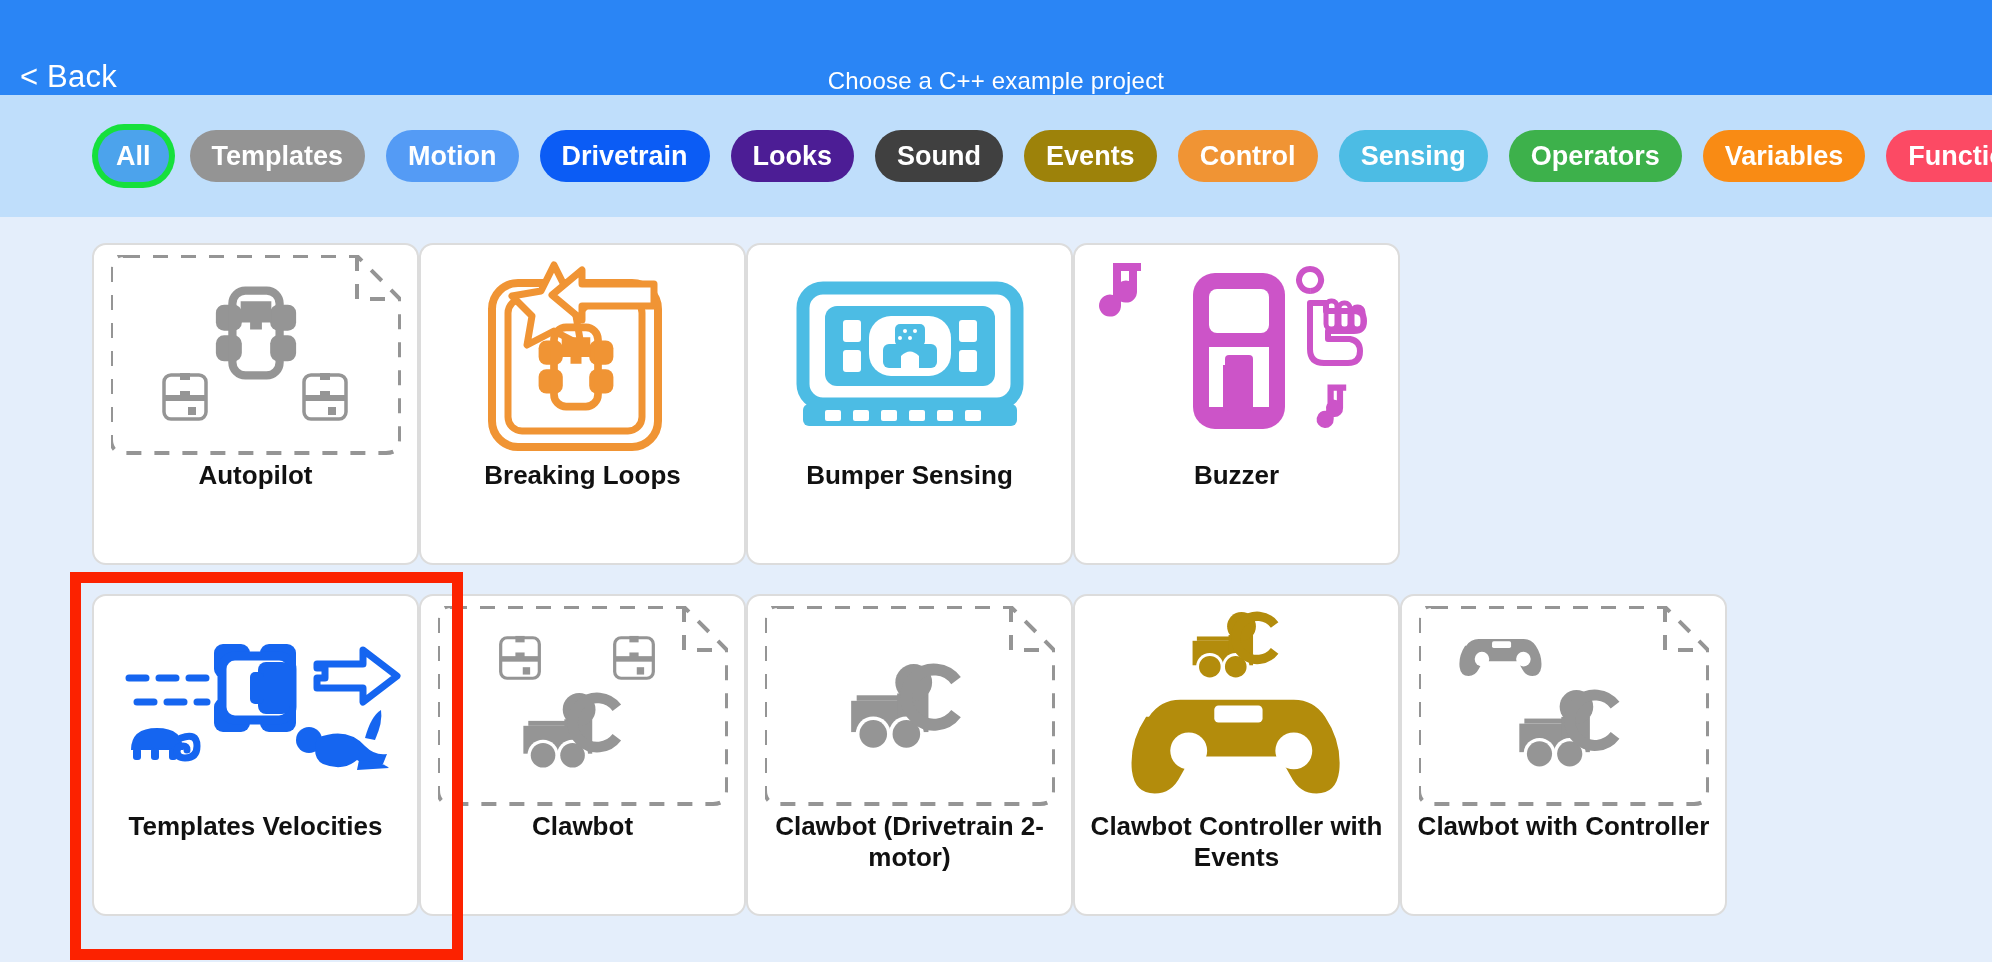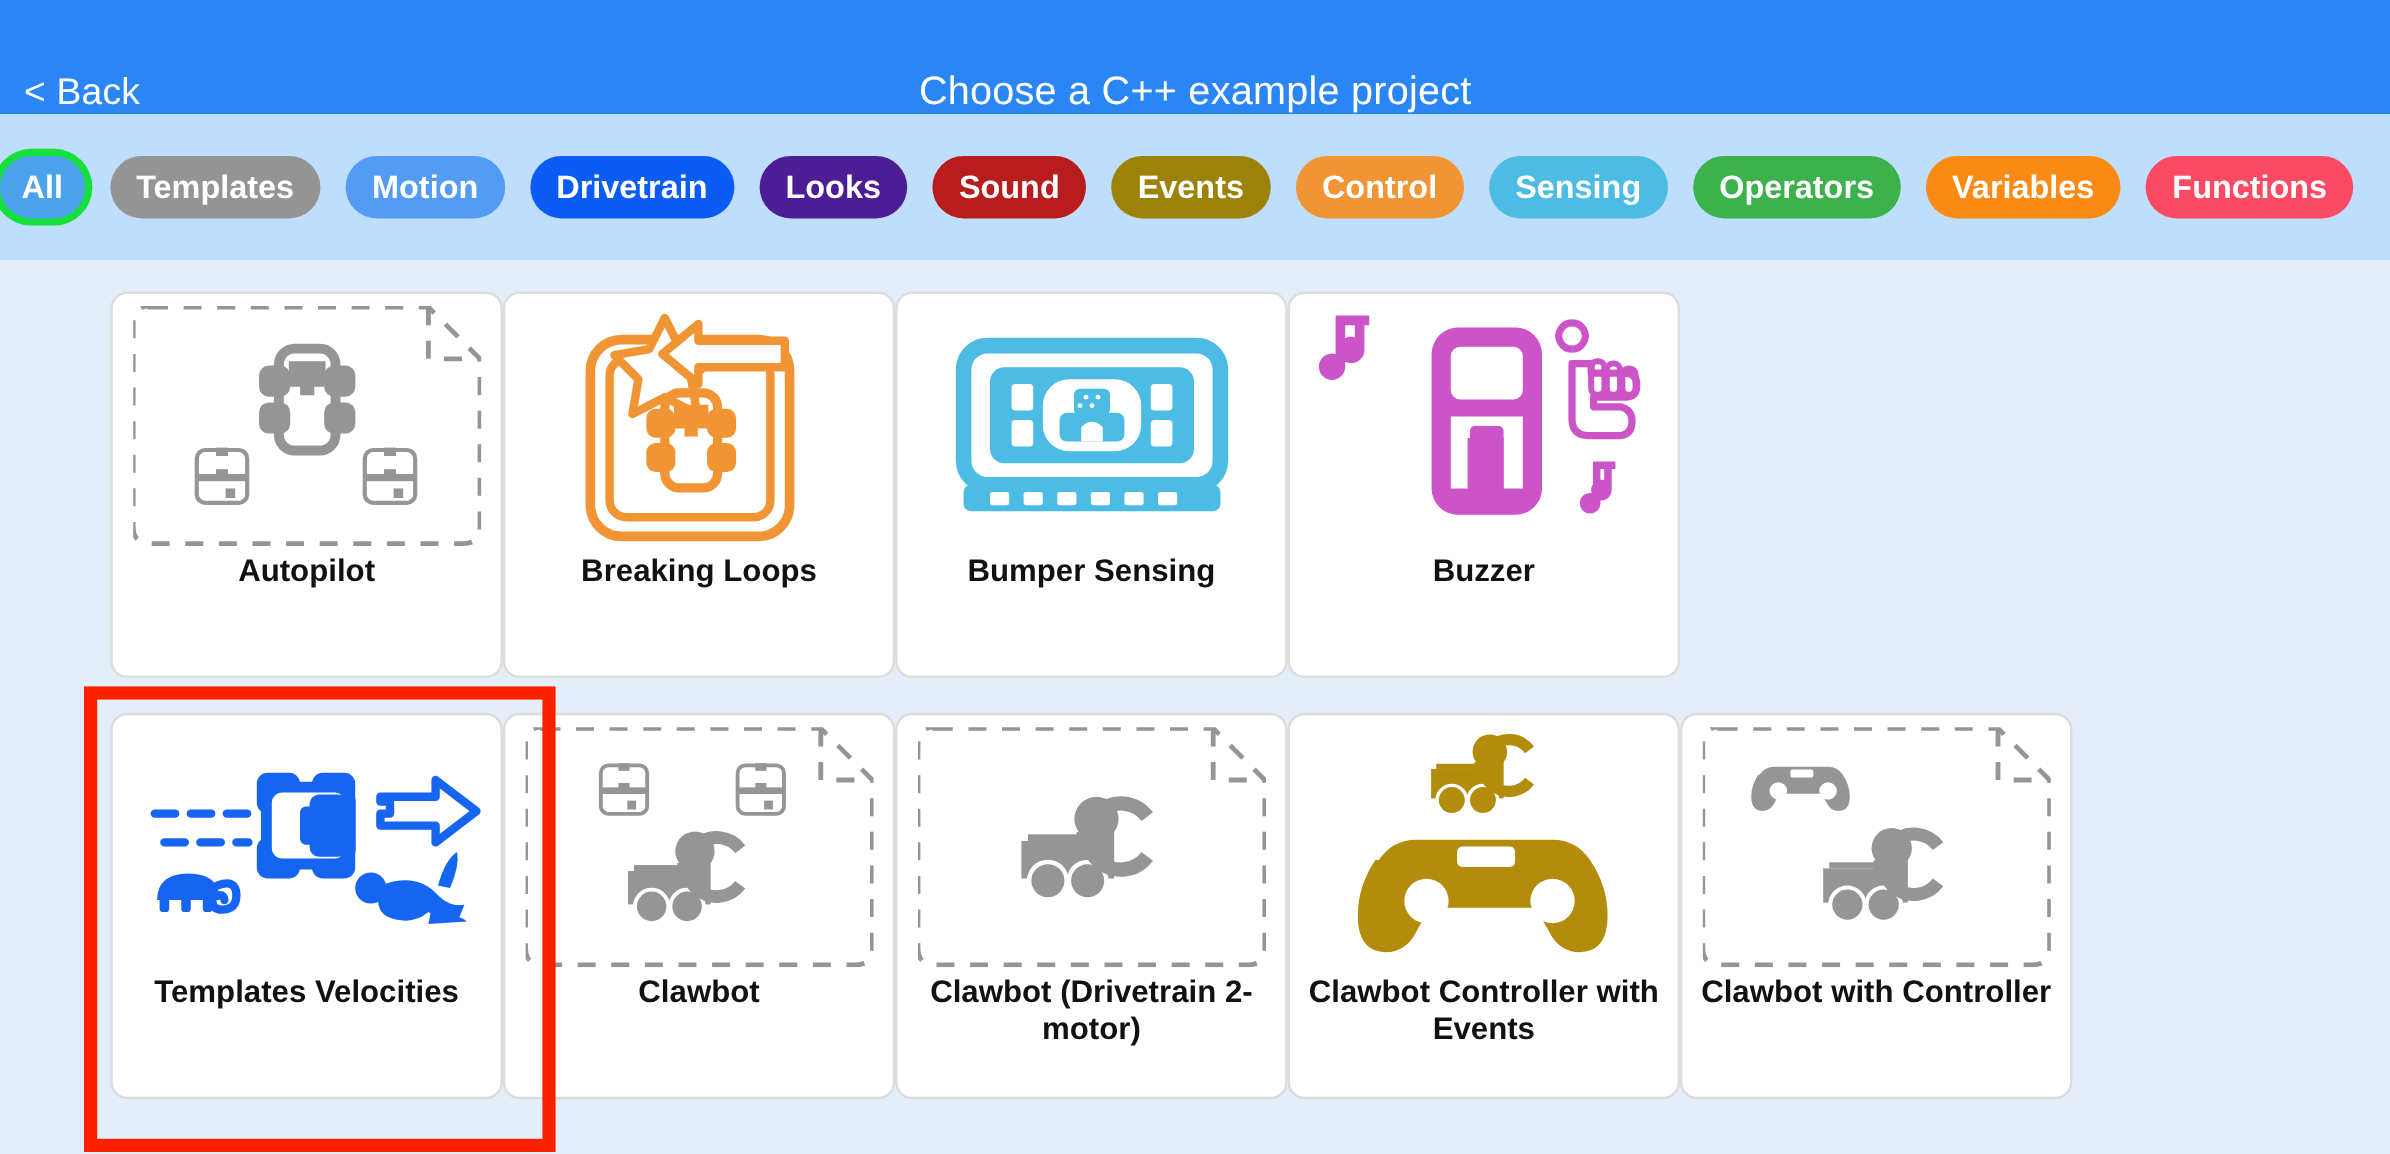--- a/index.html
+++ b/index.html
@@ -23,32 +23,33 @@
     left: 20px;
     font-size: 31px;
     color: #ffffff;
     letter-spacing: .2px;
     cursor: pointer;
     user-select: none;
   }
   #header-title {
     width: 100%;
     text-align: center;
-    font-size: 33px;
+    font-size: 24px;
     color: #ffffff;
     letter-spacing: .2px;
     margin-top: 29px;
   }
 
   
   #filter-bar {
     height: 122px;
     background: #bfdefb;
     display: flex;
     align-items: center;
+    padding-left: 98px;
     gap: 21px;
   }
   .pill {
     height: 52px;
     border-radius: 26px;
     display: flex;
     align-items: center;
     justify-content: center;
     padding: 0 22px;
     color: #ffffff;
@@ -142,21 +143,21 @@
     </div>
     <div class="pill" style="background: rgb(84, 155, 245);">
       <span>Motion</span>
     </div>
     <div class="pill" style="background: rgb(11, 92, 245);">
       <span>Drivetrain</span>
     </div>
     <div class="pill" style="background: #4c1d95;">
       <span>Looks</span>
     </div>
-    <div class="pill" style="background: #b91c1c;">
+    <div class="pill" style="background: #404040;">
       <span>Sound</span>
     </div>
     <div class="pill" style="background: rgb(157, 130, 10);">
       <span>Events</span>
     </div>
     <div class="pill" style="background: rgb(240, 148, 52);">
       <span>Control</span>
     </div>
     <div class="pill" style="background: rgb(76, 188, 228);">
       <span>Sensing</span>

